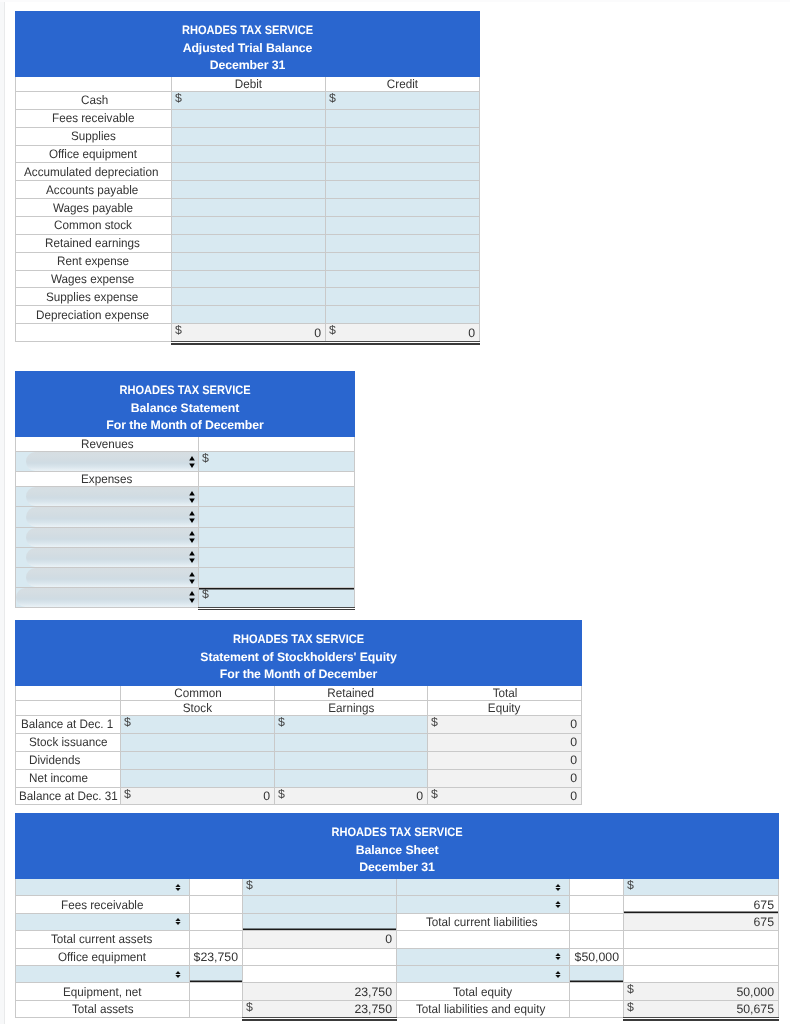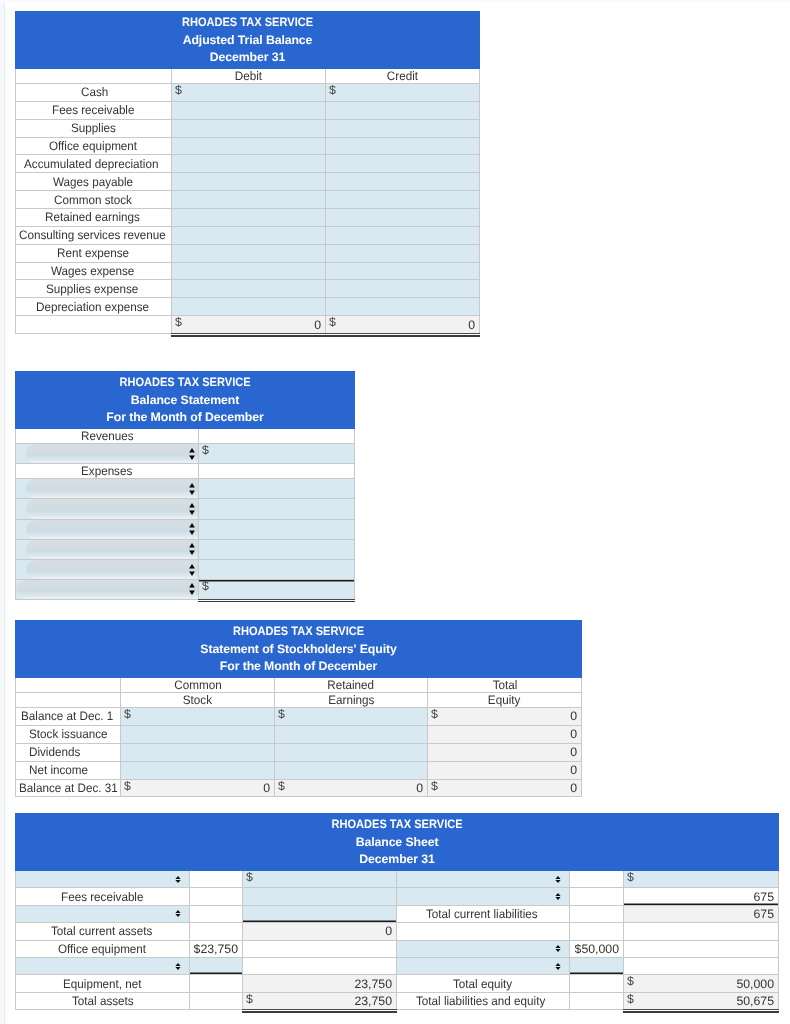--- a/index.html
+++ b/index.html
@@ -15,21 +15,21 @@
   .lbl > .tx, .lbl-ind > .tx{display:inline-block;transform:scaleX(0.95);transform-origin:left center;white-space:nowrap;}
   .colhead > .tx{display:inline-block;transform:scaleX(0.95);transform-origin:center center;white-space:nowrap;}
   .page{position:relative;width:790px;height:1024px;overflow:hidden;background:#ffffff;opacity:0.999;}
   .page-left-gutter{position:absolute;left:0;top:0;width:4px;height:1024px;background:#f7f8f9;}
   .page-gutter-rule{position:absolute;left:4px;top:0;width:1px;height:1024px;background:#e9eaeb;}
   .page-top-rule{position:absolute;left:0;top:0;width:790px;height:2px;background:#fbfbfc;}
   table{border-collapse:collapse;table-layout:fixed;position:absolute;border-spacing:0;}
   td{padding:0;margin:0;border:1px solid #c9c9c9;vertical-align:middle;overflow:hidden;}
   .tbl-hdr{
     background:#2a66cf;color:#ffffff;font-weight:bold;text-align:center;
-    border:1px solid #2a66cf;padding-top:2px;vertical-align:top;
+    border:1px solid #2a66cf;padding-top:10px;vertical-align:top;
   }
   .tbl-hdr div{line-height:17.7px;font-size:12.3px;letter-spacing:-0.1px;}
   .tbl-hdr div:first-child{letter-spacing:0;transform:scaleX(0.90);transform-origin:center center;}
   .lbl{padding-left:3px;white-space:nowrap;background:#ffffff;text-align:center;}
   .lbl-ind{padding-left:13px;white-space:nowrap;background:#ffffff;margin-top:44px;}
   .colhead{text-align:center;background:#ffffff;white-space:nowrap;}
   .inp{background:#d8e9f1;position:relative;}
   .inp .dollar{position:absolute;left:3px;top:1px;color:#444;line-height:11px;}
   .inp .val{display:block;text-align:right;padding-right:4px;}
   .tot{background:#f2f2f2;position:relative;}
@@ -129,48 +129,48 @@
 <tr style="height:17.87px">
 <td class="lbl"><span class="tx">Accumulated depreciation</span></td>
 <td class="inp">
             <span class="val"></span>
           </td>
 <td class="inp">
             <span class="val"></span>
           </td>
 </tr>
 <tr style="height:17.87px">
+<td class="lbl"><span class="tx">Accounts payable</span></td>
+<td class="inp">
+            <span class="val"></span>
+          </td>
+<td class="inp">
+            <span class="val"></span>
+          </td>
+</tr>
+<tr style="height:17.87px">
 <td class="lbl"><span class="tx">Wages payable</span></td>
 <td class="inp">
             <span class="val"></span>
           </td>
 <td class="inp">
             <span class="val"></span>
           </td>
 </tr>
 <tr style="height:17.87px">
 <td class="lbl"><span class="tx">Common stock</span></td>
 <td class="inp">
             <span class="val"></span>
           </td>
 <td class="inp">
             <span class="val"></span>
           </td>
 </tr>
 <tr style="height:17.87px">
 <td class="lbl"><span class="tx">Retained earnings</span></td>
-<td class="inp">
-            <span class="val"></span>
-          </td>
-<td class="inp">
-            <span class="val"></span>
-          </td>
-</tr>
-<tr style="height:17.87px">
-<td class="lbl"><span class="tx">Consulting services revenue</span></td>
 <td class="inp">
             <span class="val"></span>
           </td>
 <td class="inp">
             <span class="val"></span>
           </td>
 </tr>
 <tr style="height:17.87px">
 <td class="lbl"><span class="tx">Rent expense</span></td>
 <td class="inp">

